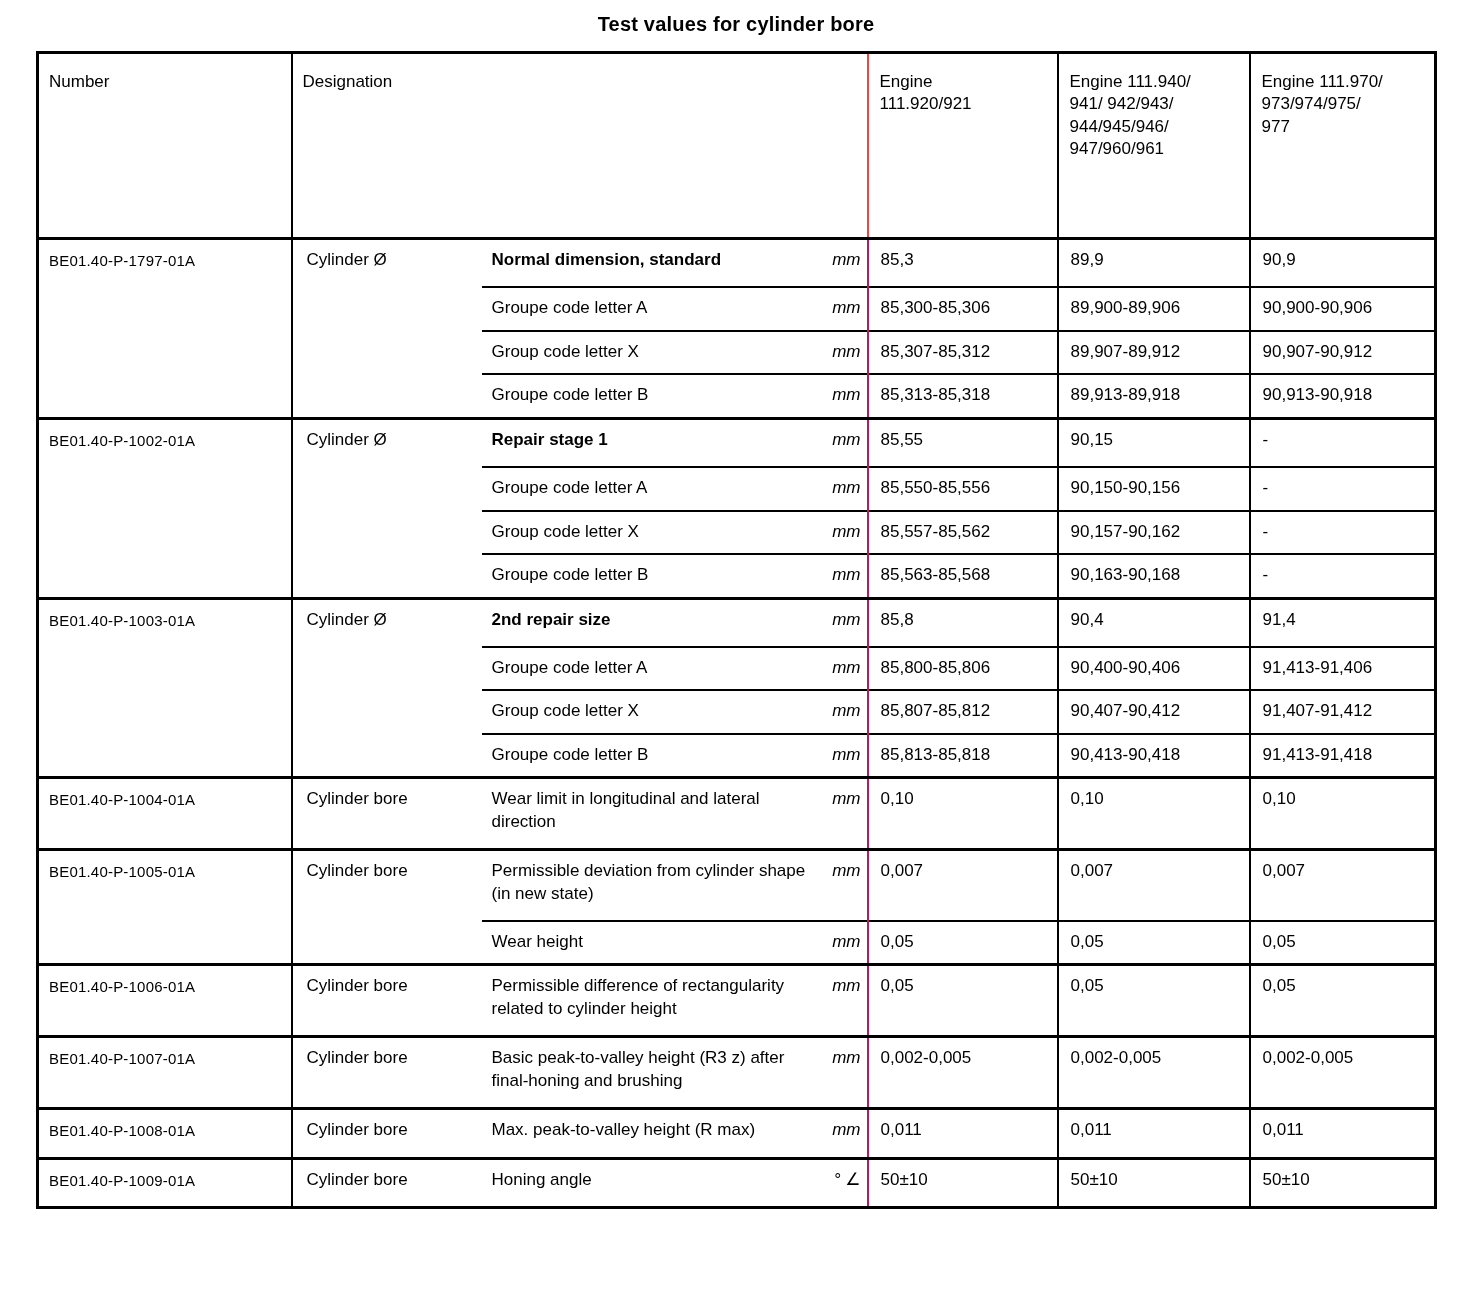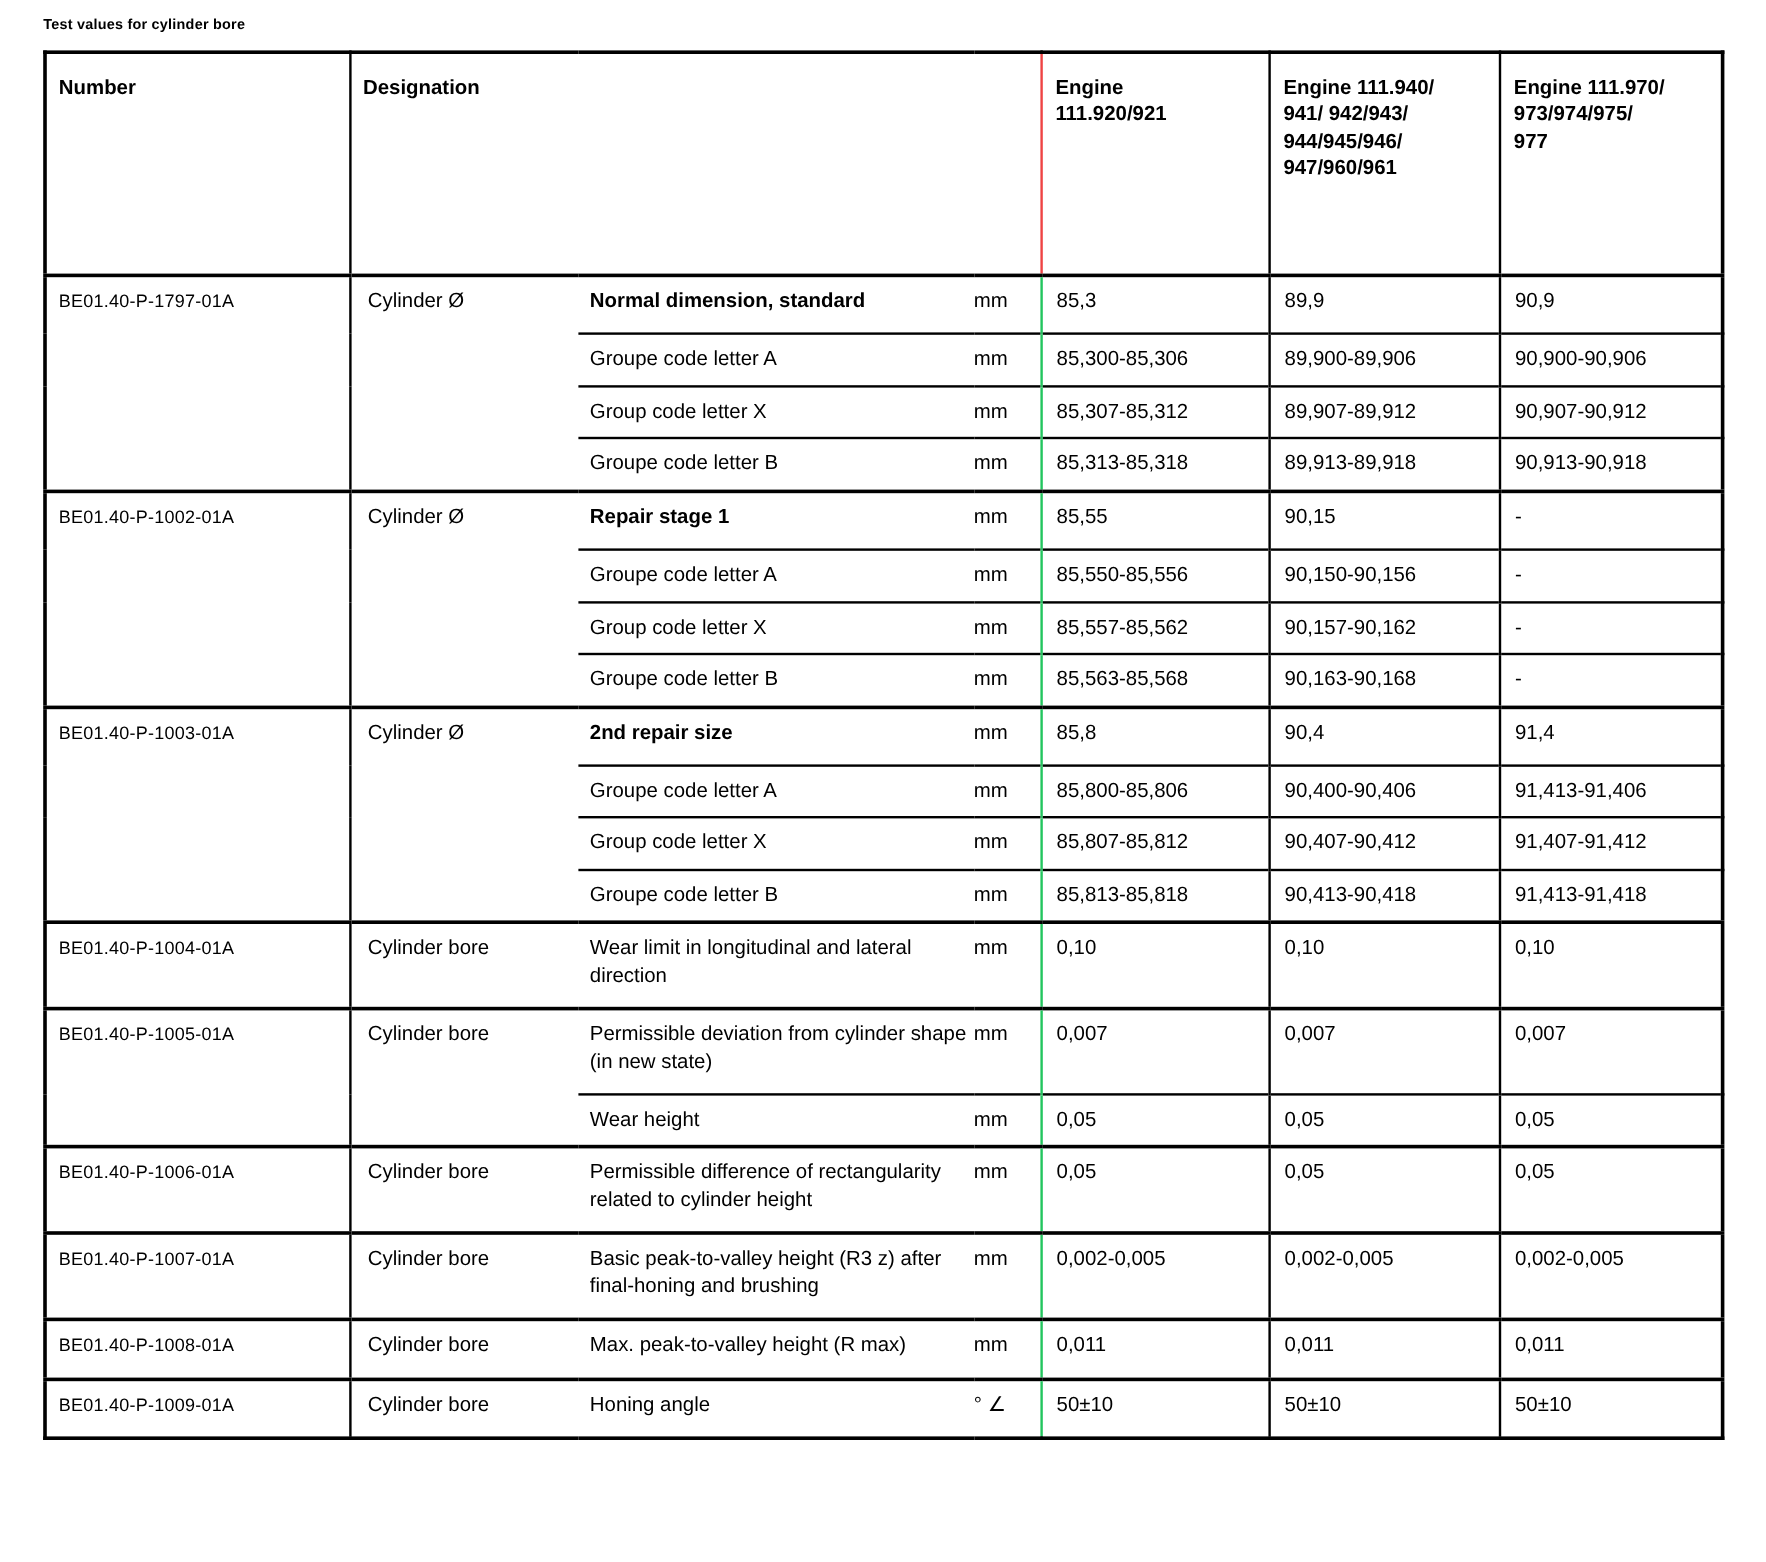--- a/index.html
+++ b/index.html
@@ -5,42 +5,43 @@
   * { margin: 0; padding: 0; box-sizing: border-box; }
   html, body { background: #ffffff; }
   body {
     width: 1472px;
     min-height: 1302px;
     color: #000000;
     font-family: "Liberation Sans", "DejaVu Sans", sans-serif;
     padding: 13px 36px 26px 36px;
   }
   .page-title {
-    font-size: 12px;
+    font-size: 20px;
     font-weight: bold;
     letter-spacing: 0.2px;
     margin-bottom: 15px;
+    text-align: center;
   }
   table.spec-table {
     border-collapse: collapse;
     table-layout: fixed;
     width: 1398px;
     border: 3px solid #000000;
   }
   th, td {
     vertical-align: top;
     text-align: left;
     font-size: 17px;
     line-height: 1.32;
     padding: 9px 10px 10px 10px;
     overflow: hidden;
     word-wrap: break-word;
   }
   thead th {
-    font-weight: bold;
+    font-weight: normal;
     height: 186px;
     padding-top: 17px;
   }
   thead tr { border-bottom: 3px solid #000000; }
   .col-th-number { border-right: 2px solid #000000; }
   .col-th-designation { border-right: 2px solid #ef4444; }
   th.engine-col {
     border-right: 2px solid #000000;
     white-space: pre-line;
     padding-left: 11px;
@@ -53,24 +54,26 @@
   td.col-number {
     border-right: 2px solid #000000;
     font-size: 15px;
     padding-top: 11px;
     letter-spacing: 0.2px;
   }
   td.col-designation { padding-left: 14px; }
   td.col-desc { padding-left: 10px; padding-right: 4px; }
   td.col-desc.bold { font-weight: bold; }
   td.col-unit {
-    border-right: 2px solid #22c55e;
+    text-align: right;
+    border-right: 2px solid #be185d;
     padding-left: 0;
     padding-right: 6px;
     white-space: nowrap;
+    font-style: italic;
   }
   td.col-value {
     border-right: 2px solid #000000;
     padding-left: 12px;
     white-space: nowrap;
   }
 </style>
 </head>
 <body>
 

